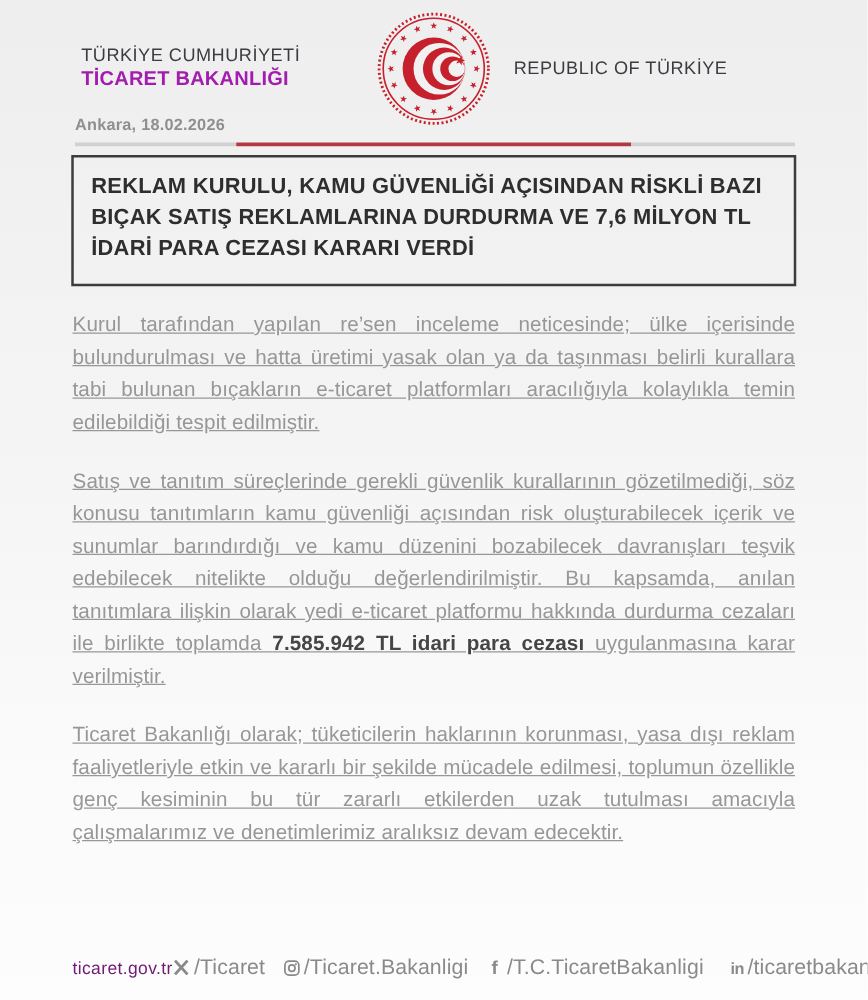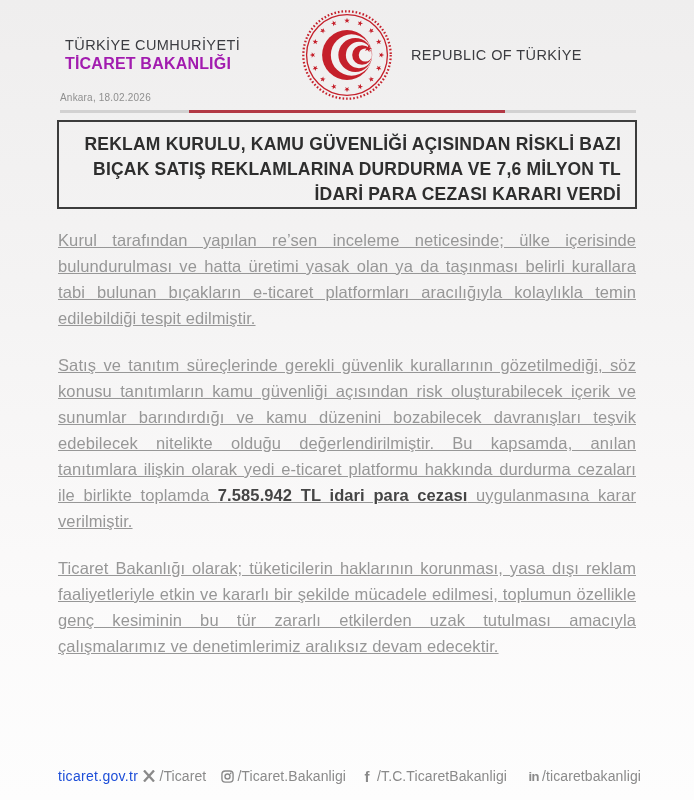--- a/index.html
+++ b/index.html
@@ -17,32 +17,32 @@
   .masthead {
     display:flex; align-items:center; justify-content:center;
     gap:17px; padding-top:10px; height:100px;
   }
   .org-block { width:218px; text-align:left; line-height:1.25; }
   .org-line1 { display:block; font-size:14.5px; letter-spacing:.4px; color:#3b3c41; font-weight:normal; }
   .org-line2 { display:block; font-size:16px; font-weight:bold; letter-spacing:.2px; color:#a21caf; }
   .logo-svg { display:block; }
 
   
-  .dateline { margin:-8px 0 0 60px; font-size:10px; color:#8f8f8f; letter-spacing:.2px; }
+  .dateline { margin:-8px 0 0 60px; font-size:13px; color:#8f8f8f; letter-spacing:.2px;font-weight:bold; }
   .divider { display:flex; height:3px; margin:7px 58px 0 60px; }
   .divider .seg-gray1 { width:129px; background:#d2d1d1; }
   .divider .seg-red   { width:316px; background:#b23844; }
   .divider .seg-gray2 { flex:1; background:#d2d1d1; }
 
   
   .title-box {
     margin:7px 57px 0 57px;
     border:2px solid #3c3c3c;
-    padding:10px 14px 0;
-    text-align:right;
+    padding:10px 14px 16px;
+    text-align:left;
   }
   .title-box h1 {
     font-size:17.5px; font-weight:bold; color:#2e2e2e;
     line-height:25px; letter-spacing:.2px;
   }
 
   
   .body-copy { margin:0 58px; }
   .body-copy p {
     margin-top:21px;
@@ -51,24 +51,24 @@
   }
   .body-copy p.first { margin-top:18px; }
   .body-copy .em-strong { font-weight:bold; color:#454545; }
   .closing { margin:0 58px; margin-top:26px; font-size:16.5px; color:#979797; letter-spacing:.1px; }
 
   
   .footer {
     position:absolute; left:58px; right:53px; bottom:16px;
     display:flex; align-items:center; justify-content:space-between;
   }
-  .website { font-size:14px; color:#1d4ed8; letter-spacing:.3px; text-decoration:none; }
+  .website { font-size:14px; color:#701a75; letter-spacing:.3px; text-decoration:none; }
   .socials { display:flex; align-items:center; gap:14px; }
   .social-item { display:flex; align-items:center; gap:3px; color:#8a8a8a; text-decoration:none; }
-  .social-item .handle { font-size:14px; letter-spacing:.1px; color:#8a8a8a; }
+  .social-item .handle { font-size:17px; letter-spacing:.1px; color:#8a8a8a; }
   .social-glyph { display:inline-flex; align-items:center; justify-content:center; width:14px; height:14px; }
   .glyph-text { font-size:13px; font-weight:bold; color:#8a8a8a; line-height:1; }
 </style>
 </head>
 <body>
 
 <div class="page">
 
   <header class="masthead">
     <div class="org-block">

